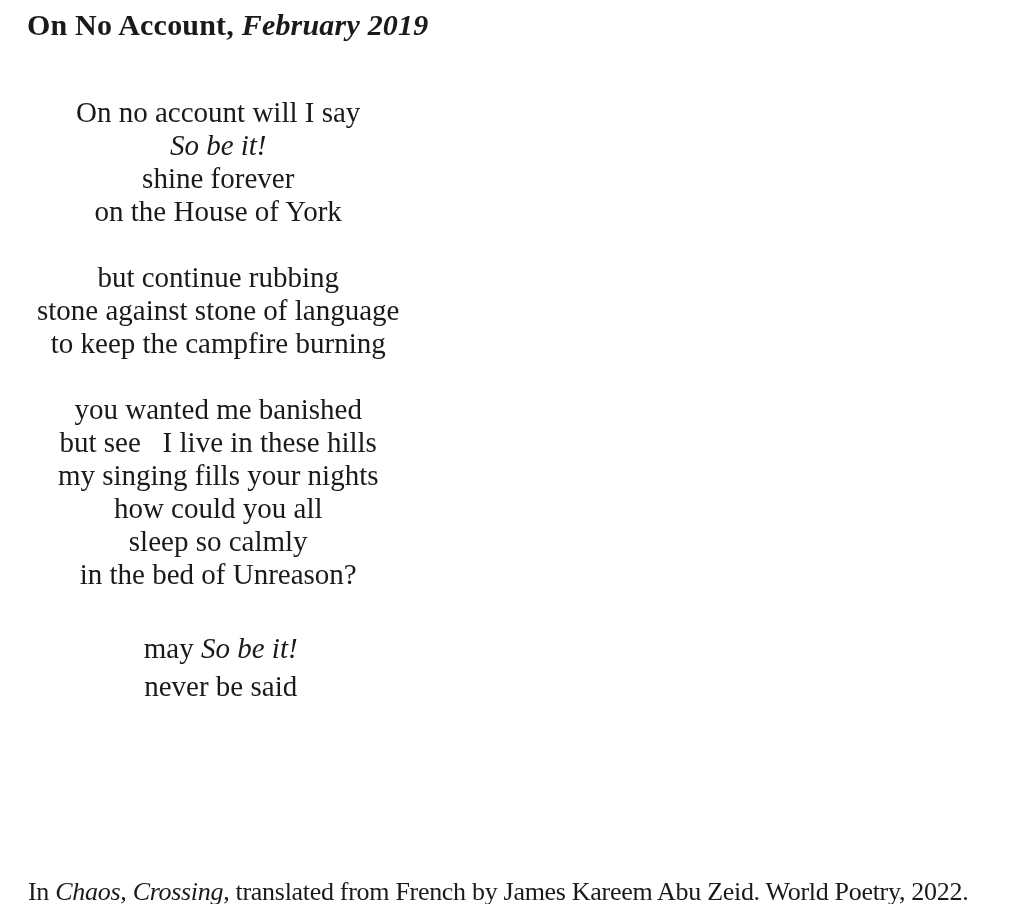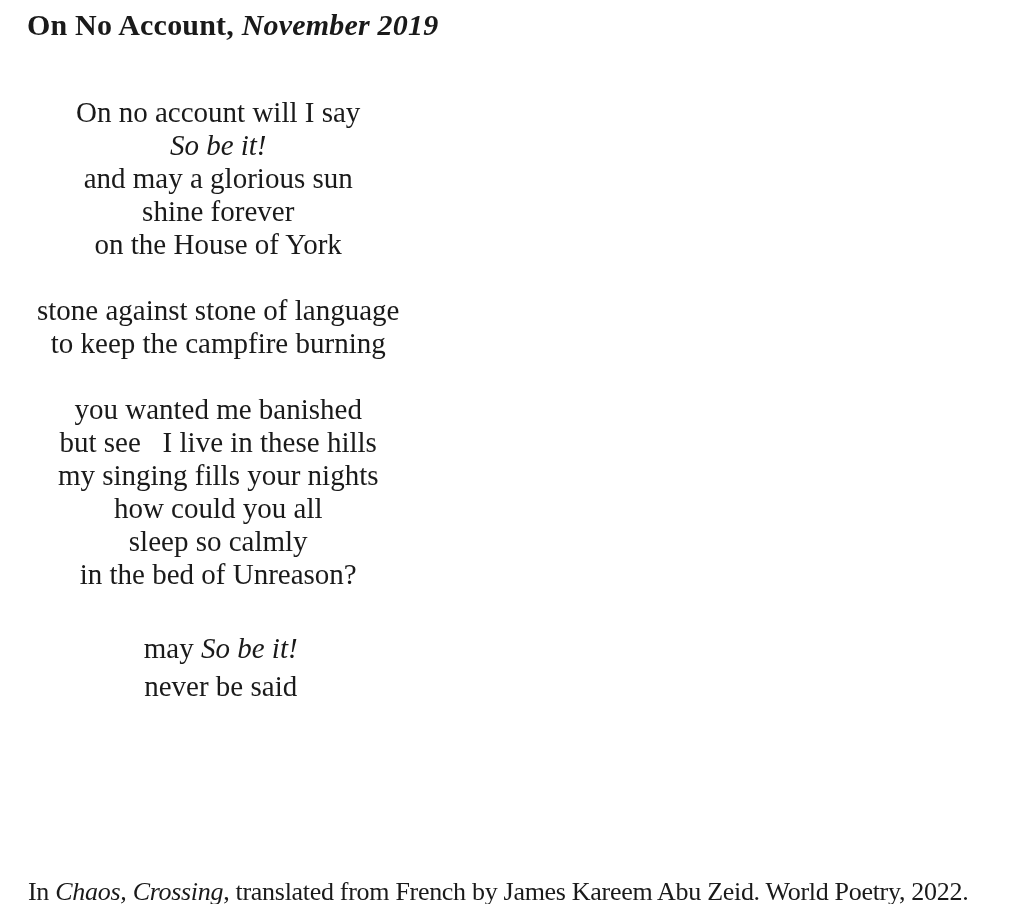--- a/index.html
+++ b/index.html
@@ -55,33 +55,33 @@
     line-height: 31px;
     letter-spacing: -0.3px;
     white-space: nowrap;
   }
 </style>
 </head>
 <body>
 
 <div class="page">
 
-  <h1 class="doc-title"><span data-bind="header.title_main">On No Account, </span><span class="date" data-bind="header.title_date">November 2019</span></h1>
+  <h1 class="doc-title"><span data-bind="header.title_main">On No Account, </span><span class="date" data-bind="header.title_date">February 2019</span></h1>
 
   <div class="poem">
 
     <div class="stanza">
       <div class="line" data-bind="poem.stanza1.line1">On no account will I say</div>
       <div class="line"><em data-bind="poem.stanza1.line2_italic">So be it!</em></div>
-      <div class="line" data-bind="poem.stanza1.line3">and may a glorious sun</div>
       <div class="line" data-bind="poem.stanza1.line4">shine forever</div>
       <div class="line" data-bind="poem.stanza1.line5">on the House of York</div>
     </div>
 
     <div class="stanza">
+      <div class="line" data-bind="poem.stanza2.line2">but continue rubbing</div>
       <div class="line" data-bind="poem.stanza2.line3">stone against stone of language</div>
       <div class="line" data-bind="poem.stanza2.line4">to keep the campfire burning</div>
     </div>
 
     <div class="stanza">
       <div class="line" data-bind="poem.stanza3.line1">you wanted me banished</div>
       <div class="line" data-bind="poem.stanza3.line2">but see   I live in these hills</div>
       <div class="line" data-bind="poem.stanza3.line3">my singing fills your nights</div>
       <div class="line" data-bind="poem.stanza3.line4">how could you all</div>
       <div class="line" data-bind="poem.stanza3.line5">sleep so calmly</div>

